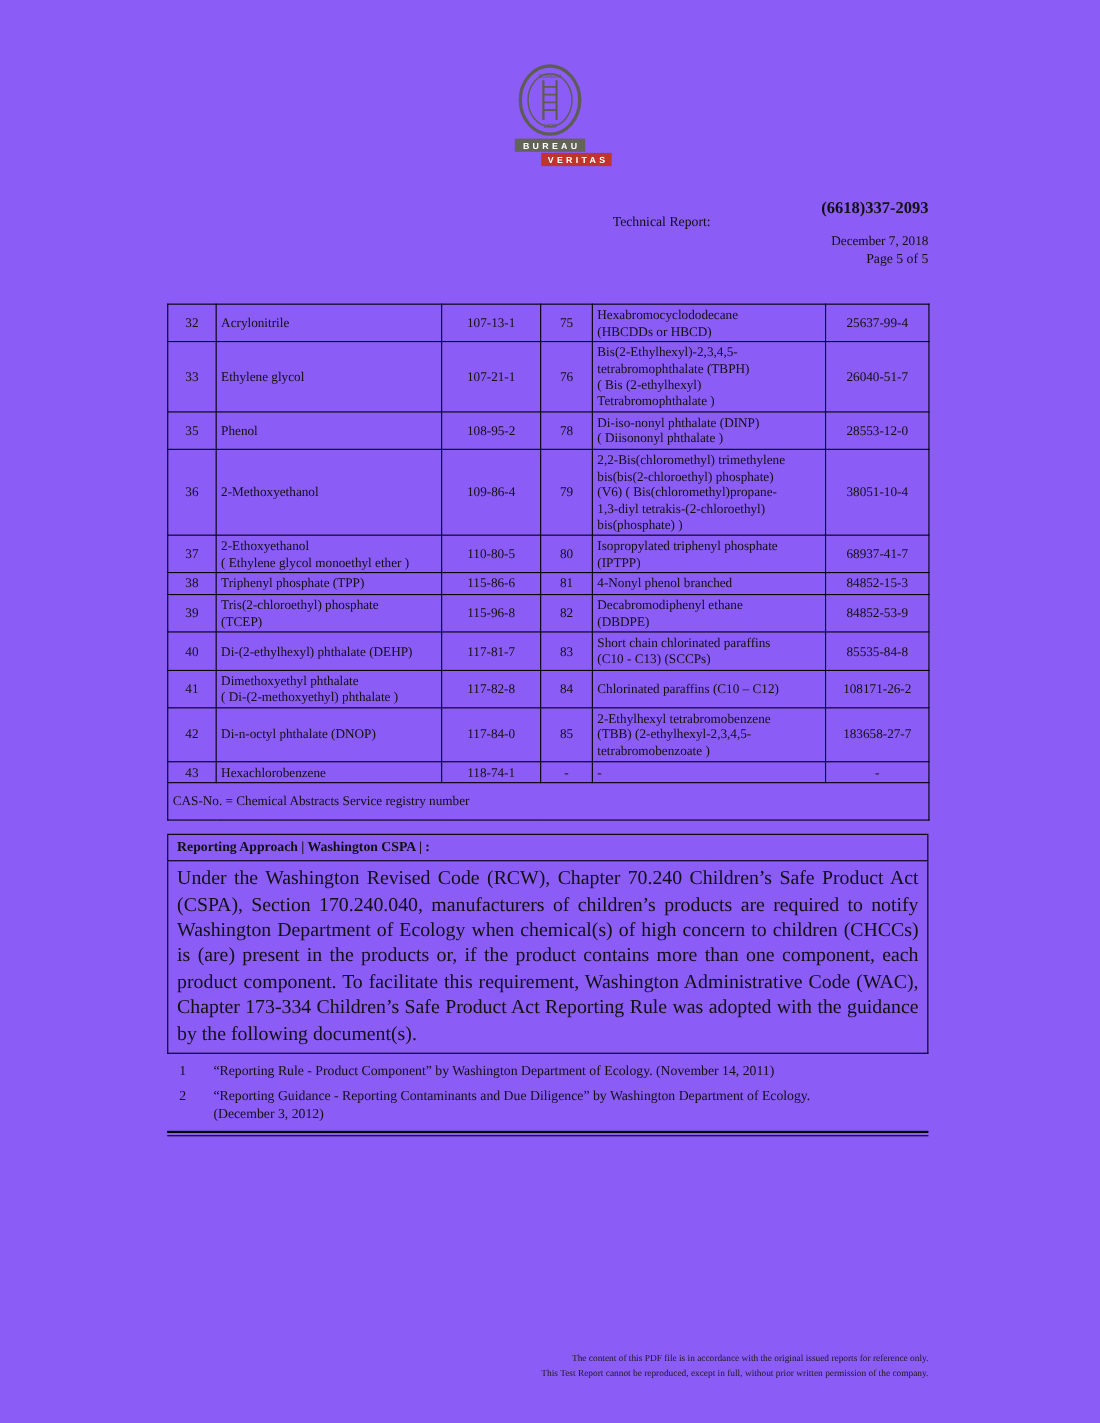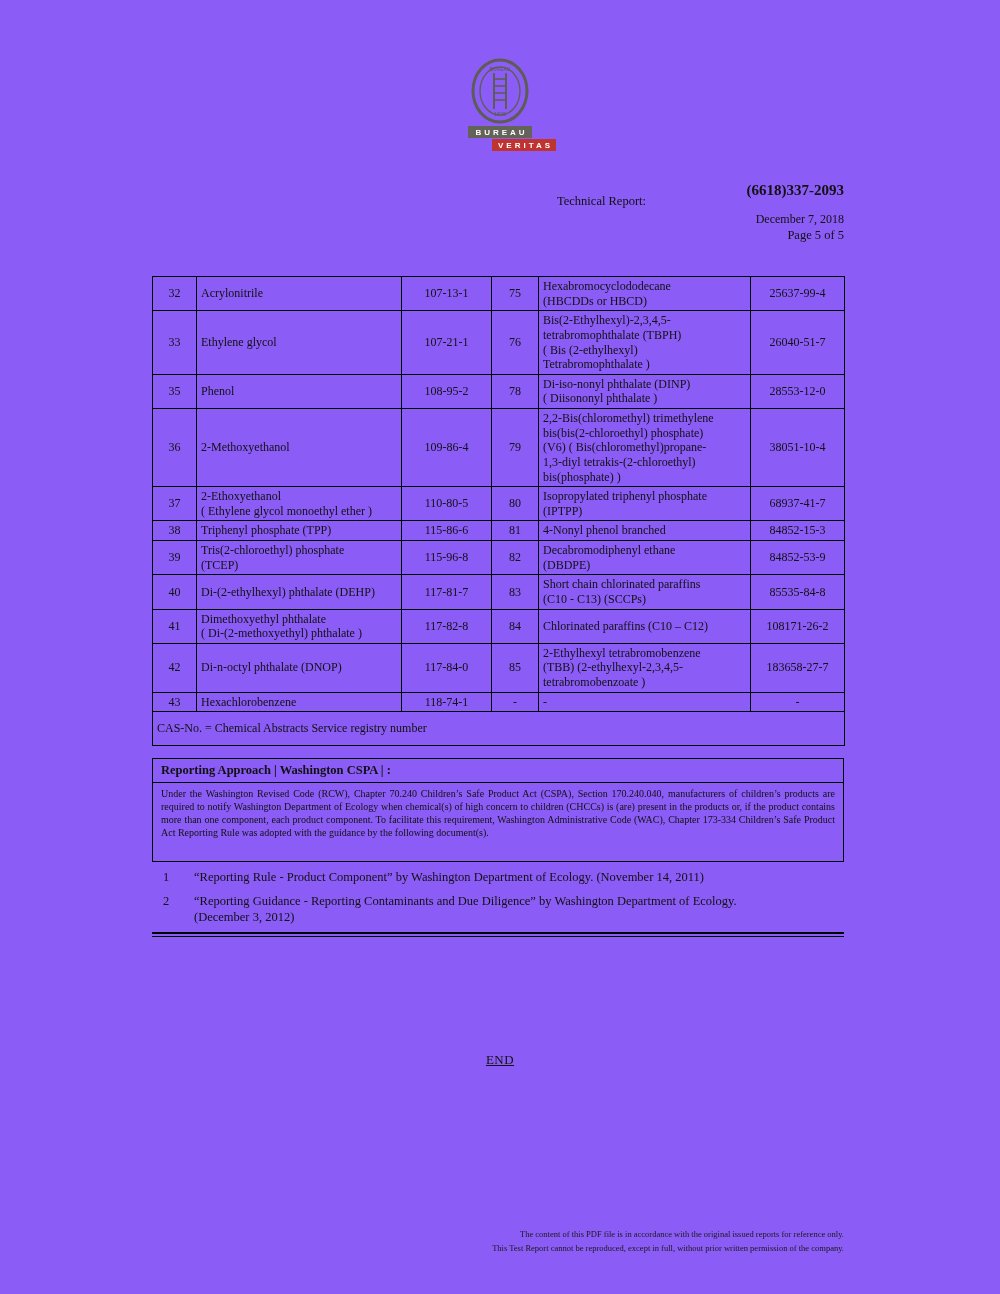--- a/index.html
+++ b/index.html
@@ -49,21 +49,21 @@
     height:34px; padding-left:52px; text-align:left;
     font-size:12.5px; vertical-align:middle; white-space:normal;
   }
 
   .reporting-title-box {
     border:1px solid #000; margin-top:12px;
     padding:4px 8px; font-size:12.5px; font-weight:bold;
   }
   .reporting-paragraph {
     border:1px solid #000; border-top:none;
-    padding:4px 8px 22px 8px; font-size:10px;
+    padding:4px 8px 6px 8px; font-size:18px;
     text-align:justify; line-height:1.3;
   }
   .doc-list { margin-top:7px; }
   .doc-item { display:flex; font-size:12.5px; line-height:1.3; margin-bottom:7px; }
   .doc-item .item-num  { width:42px; padding-left:11px; flex:none; }
   .doc-item .item-text { flex:1; white-space:pre-line;font-family:Liberation Serif, serif; }
 
   .double-rule {
     margin-top:6px; height:5px;
     border-top:2.5px solid #000; border-bottom:1px solid #000;
@@ -243,20 +243,19 @@
         <div class="doc-item">
           <span class="item-num">2</span>
           <span class="item-text">“Reporting Guidance - Reporting Contaminants and Due Diligence” by Washington Department of Ecology.
 (December 3, 2012)</span>
         </div>
       </div>
 
     <div class="double-rule"></div>
   </div>
 
-  <div class="end-label">END</div>
 
   <div class="doc-footer">
     <div>The content of this PDF file is in accordance with the original issued reports for reference only.</div>
     <div>This Test Report cannot be reproduced, except in full, without prior written permission of the company.</div>
   </div>
 
 </div>
 
 </body></html>

